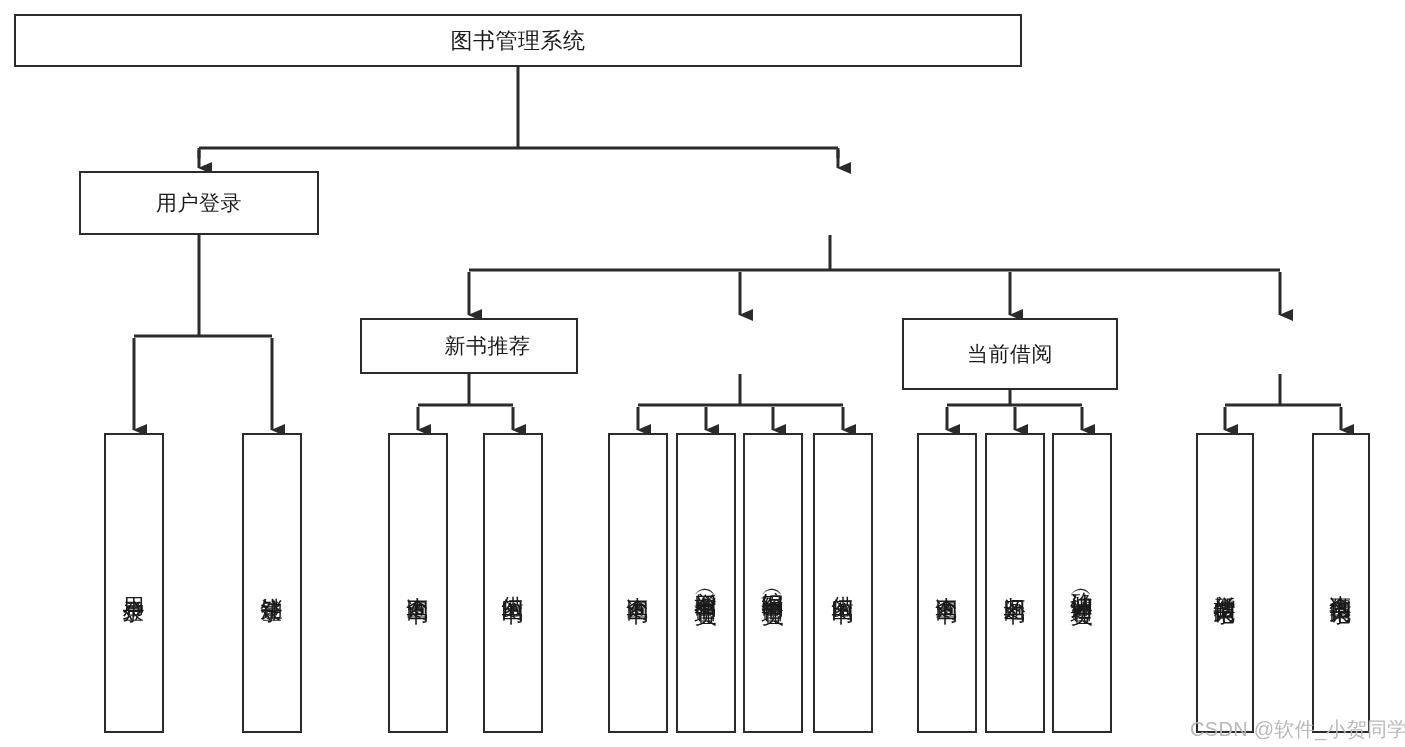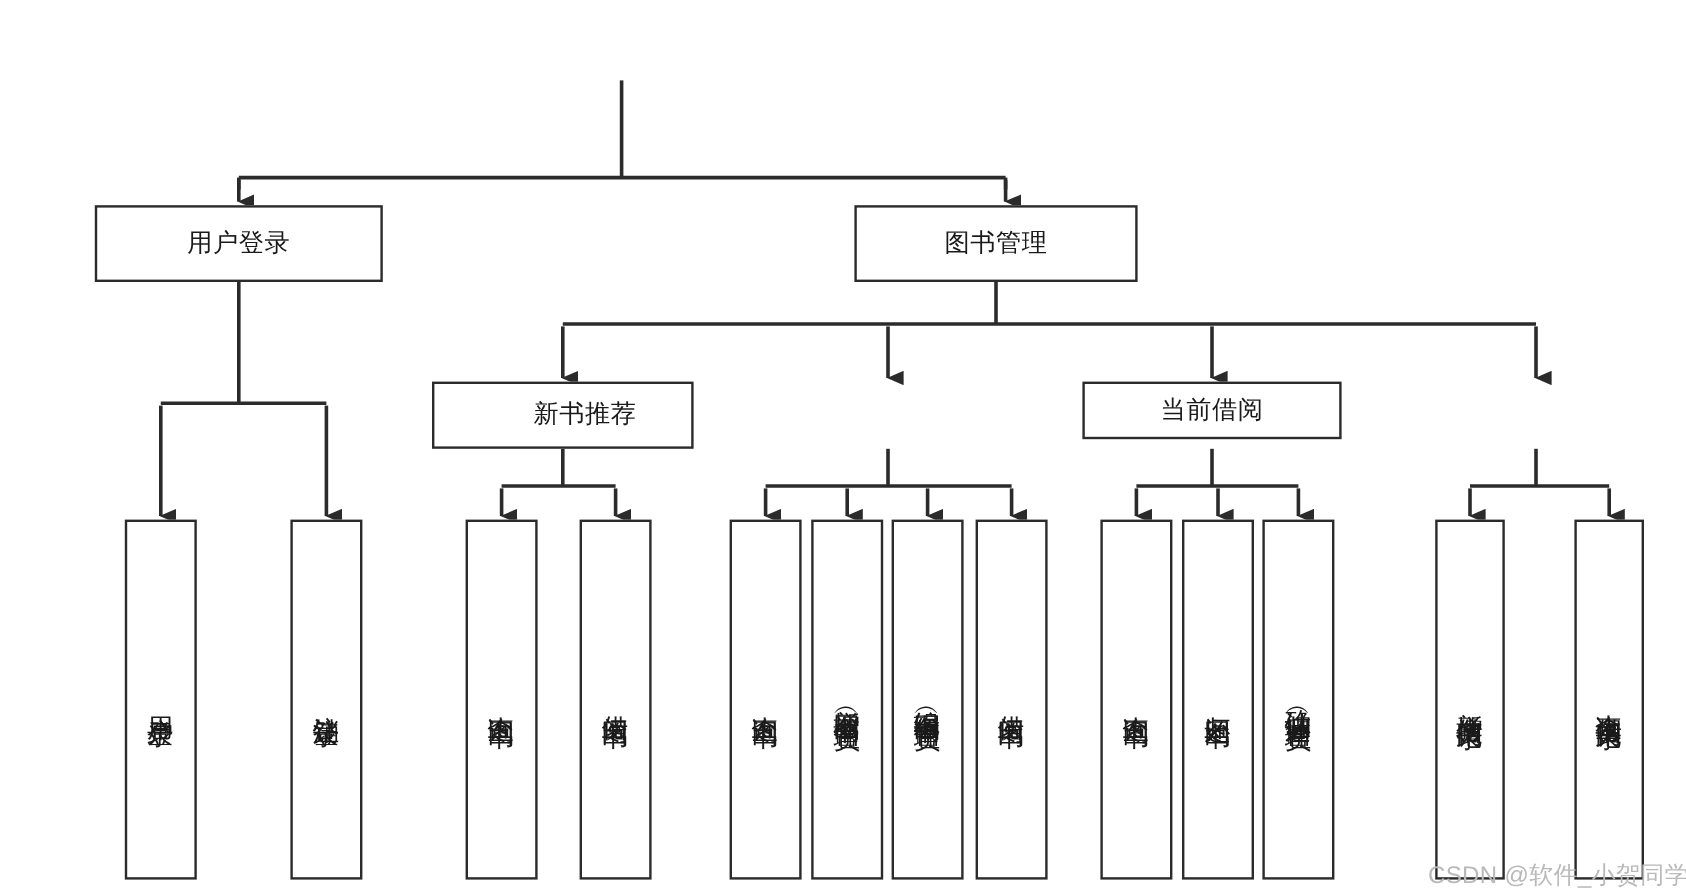--- a/index.html
+++ b/index.html
@@ -121,35 +121,35 @@
       <path d="M1015,407 L1015,430" marker-end="url(#arrow)"></path>
       <path d="M1082,407 L1082,430" marker-end="url(#arrow)"></path>
 
       <path d="M1280,374 L1280,405"></path>
       <path d="M1225,405 L1341,405"></path>
       <path d="M1225,407 L1225,430" marker-end="url(#arrow)"></path>
       <path d="M1341,407 L1341,430" marker-end="url(#arrow)"></path>
     </g>
   </svg>
 
+  <div class="node horiz root" style="left:14px; top:14px; width:1008px; height:53px;">
+    <span class="node-label">图书管理系统</span>
+  </div>
 
   <div class="node horiz" style="left:79px; top:171px; width:240px; height:64px;">
     <span class="node-label">用户登录</span>
   </div>
 
-  <div class="node horiz" style="left:712px; top:171px; width:236px; height:64px;">
-    <span class="node-label">图书管理</span>
-  </div>
 
   <div class="node horiz" style="left:360px; top:318px; width:218px; height:56px;padding-left:37px;">
     <span class="node-label">新书推荐</span>
   </div>
 
 
-  <div class="node horiz" style="left:902px; top:318px; width:216px; height:48px;">
+  <div class="node horiz" style="left:902px; top:318px; width:216px; height:72px;">
     <span class="node-label">当前借阅</span>
   </div>
 
 
   <div class="node vert" style="left:104px; top:433px; width:60px; height:300px;">
     <span class="node-label">用户登录</span>
   </div>
 
   <div class="node vert" style="left:242px; top:433px; width:60px; height:300px;">
     <span class="node-label">注销登录</span>

